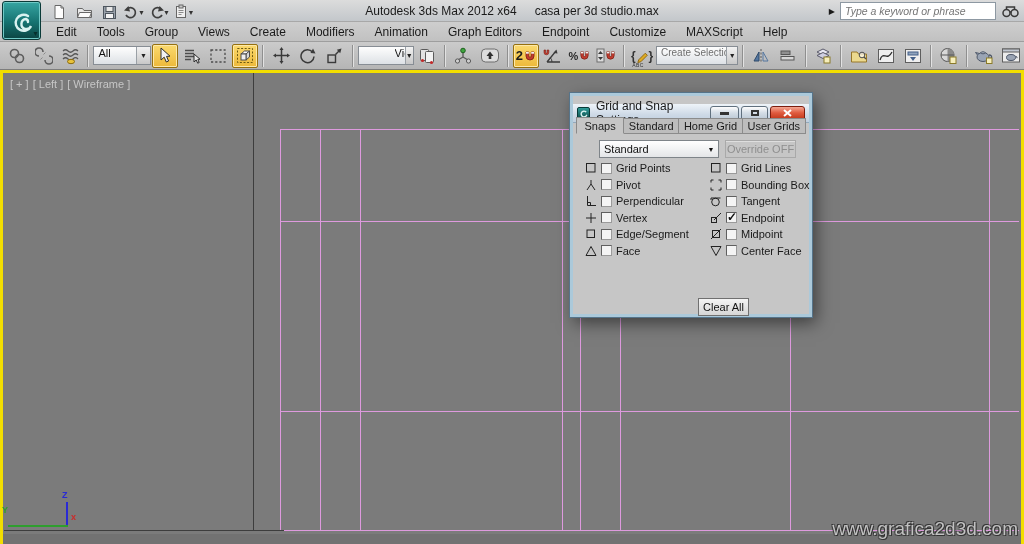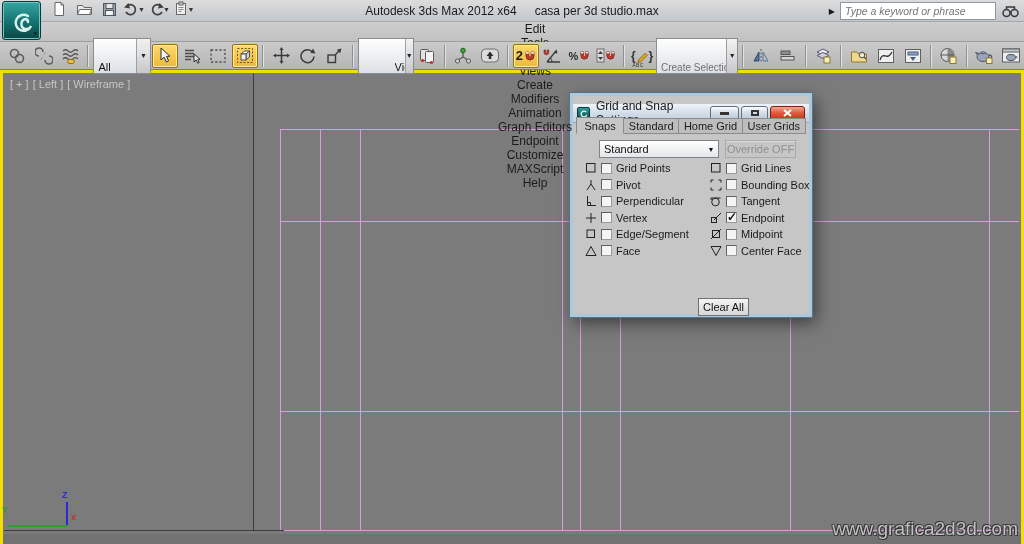--- a/index.html
+++ b/index.html
@@ -2,24 +2,24 @@
 <html><head>
 <meta charset="utf-8">
 <style>
   * { margin:0; padding:0; box-sizing:border-box; }
   html,body { width:1024px; height:544px; overflow:hidden; }
   body { font-family:"Liberation Sans", sans-serif; position:relative; background:#7b7b7b; }
 
   
   .titlebar { position:absolute; top:0; left:0; width:1024px; height:22px;
     background:linear-gradient(#dcdcdc,#c3c7cb); border-bottom:1px solid #a8a8a8;
-    display:flex; align-items:flex-start; z-index:10; }
+    display:flex; align-items:flex-end; z-index:10; }
   .menubar { position:absolute; top:22px; left:0; width:1024px; height:20px;
     background:linear-gradient(#cecece,#c1c1c1); border-bottom:1px solid #9e9e9e;
-    display:flex; align-items:center; padding-left:46px; z-index:10;flex-direction:column; }
+    display:flex; align-items:center; padding-left:46px; z-index:10; }
   .menubar .mitem { padding:0 10px; font-size:12px; color:#1b1b1b; height:100%; display:flex; align-items:center; cursor:default; }
   .toolbar { position:absolute; top:42px; left:0; width:1024px; height:28px;
     background:linear-gradient(#cbcbcb,#b5b5b5); border-bottom:1px solid #7d7d7d;
     display:flex; align-items:center; padding-left:4px; gap:1px; z-index:10; }
 
   .appbtn { position:absolute; top:1px; left:2px; width:39px; height:39px; z-index:12;
     background:linear-gradient(#36a5a2,#157270 55%,#0b4543); border:1px solid #0a3a38;
     border-radius:3px; box-shadow:inset 0 0 0 1px #6fc9c6; display:flex; align-items:center; justify-content:center; }
   .appbtn .caret { position:absolute; right:1px; bottom:2px; font-size:7px; color:#06302e; }
 
@@ -32,22 +32,22 @@
 
   .searcharea { position:absolute; right:4px; top:2px; display:flex; align-items:center; gap:5px; }
   .expandarrow { font-size:8px; color:#1a1a1a; }
   .searchbox { width:156px; height:17px; border:1px solid #8d98a2; background:#fff; font-style:italic;
     font-size:10.5px; color:#8a8a8a; padding:8px 4px; font-family:"Liberation Sans",sans-serif; }
 
   
   .tbtn { width:26px; height:24px; display:flex; align-items:center; justify-content:center; position:relative; border-radius:2px; }
   .tbtn.active { background:linear-gradient(#fbda6e,#edb93a); border:1px solid #96700f; box-shadow:inset 0 0 0 1px #fde9a8; }
   .tsep { width:2px; height:22px; border-left:1px solid #8f8f8f; border-right:1px solid #e2e2e2; margin:0 3px; }
-  .combo { height:36px; background:linear-gradient(#fefefe,#dde1e5); border:1px solid #878d94;
-    display:flex; align-items:flex-end; font-size:11px; color:#111; padding-left:4px; }
+  .combo { height:19px; background:linear-gradient(#fefefe,#dde1e5); border:1px solid #878d94;
+    display:flex; align-items:flex-start; font-size:11px; color:#111; padding-left:4px; }
   .combo .cval { white-space:nowrap; overflow:hidden; }
   .combo .arrow { margin-left:auto; width:14px; align-self:stretch; border-left:1px solid #9aa0a6;
     background:linear-gradient(#f2f2f2,#c8c8c8); display:flex; align-items:center; justify-content:center; font-size:7px; color:#222; }
   .combo.sel-filter { width:58px; }
   .combo.ref-coord { width:56px;padding-left:36px; }
   .combo.named-sets { width:82px; }
   .combo.named-sets .cval { color:#6f6f6f; font-size:10px; }
   .snap2 { font-size:13px; font-weight:bold; color:#1c1c1c; margin-right:1px; }
   .pct { font-size:11px; font-weight:bold; color:#2a2a2a; margin-right:1px; }
   .braces { font-size:12px; font-weight:bold; color:#333; }

